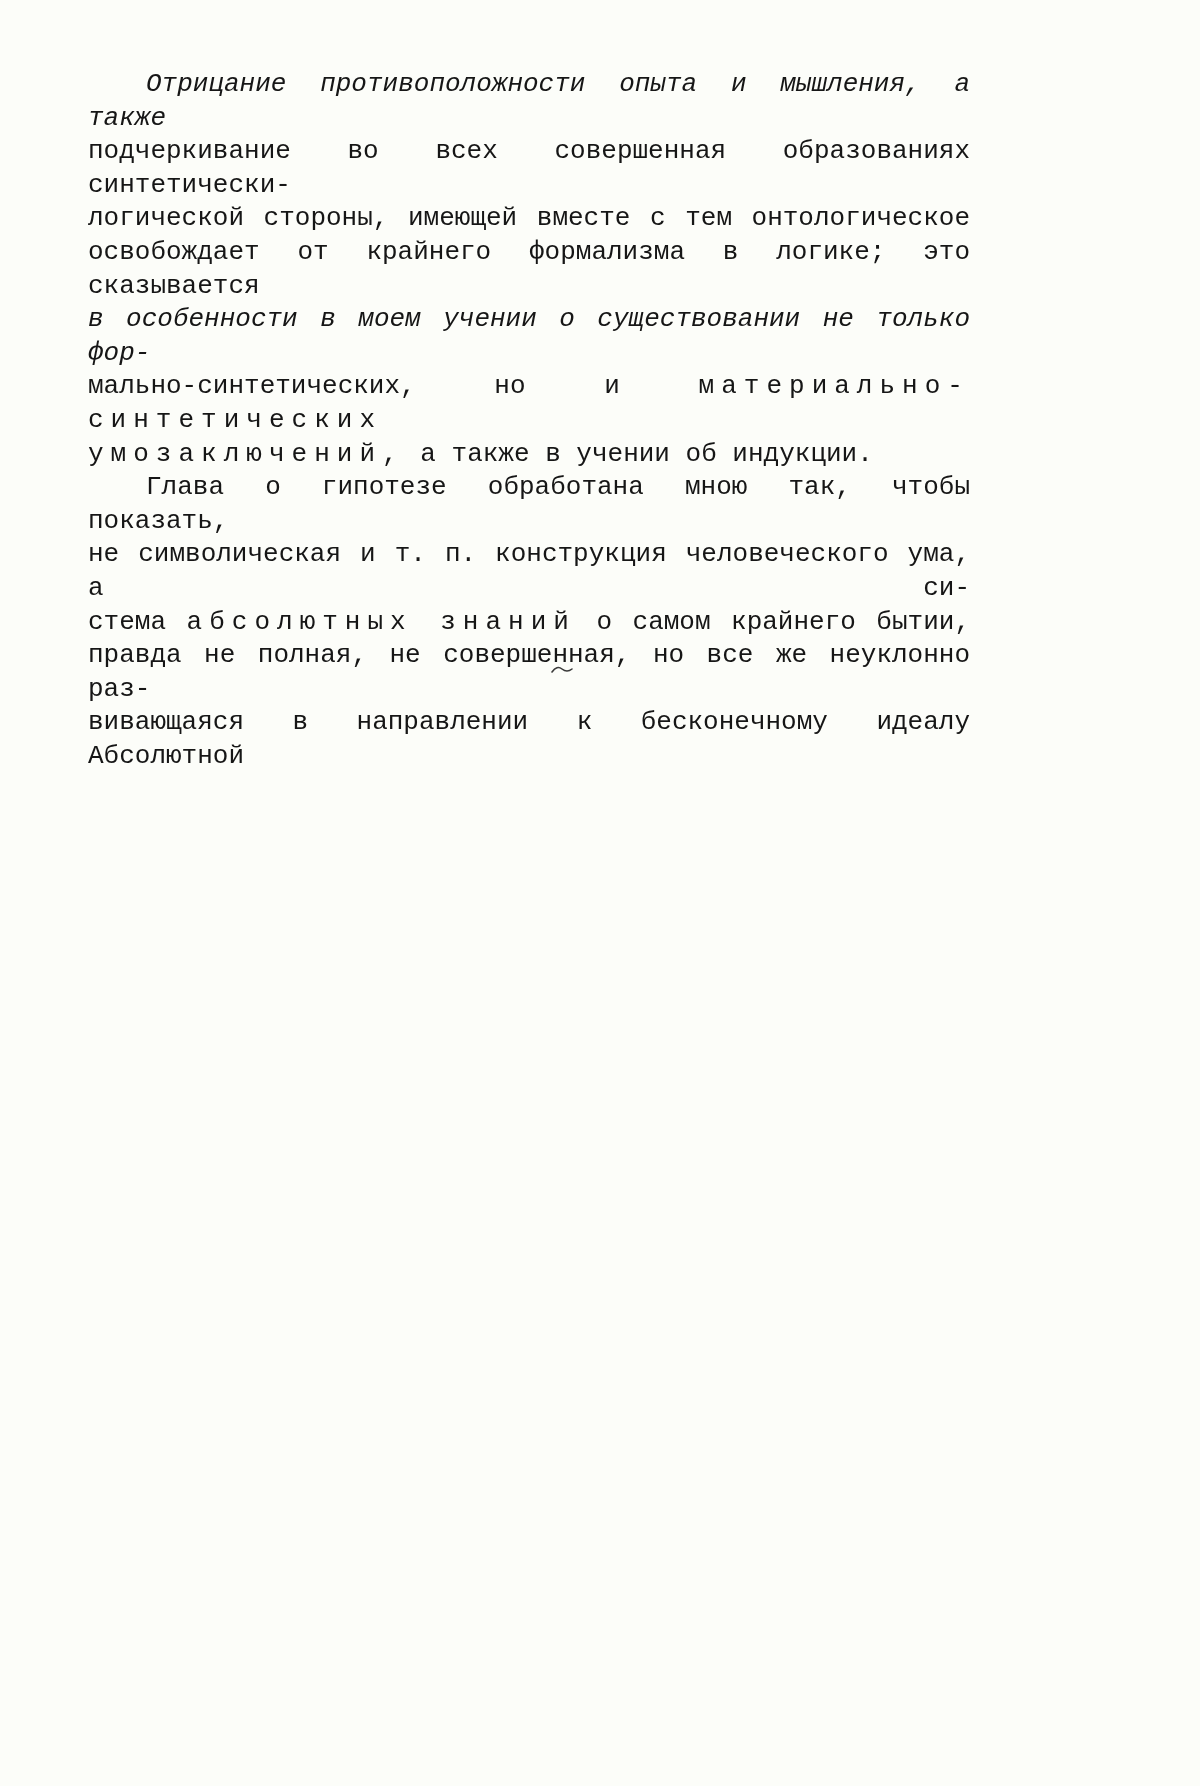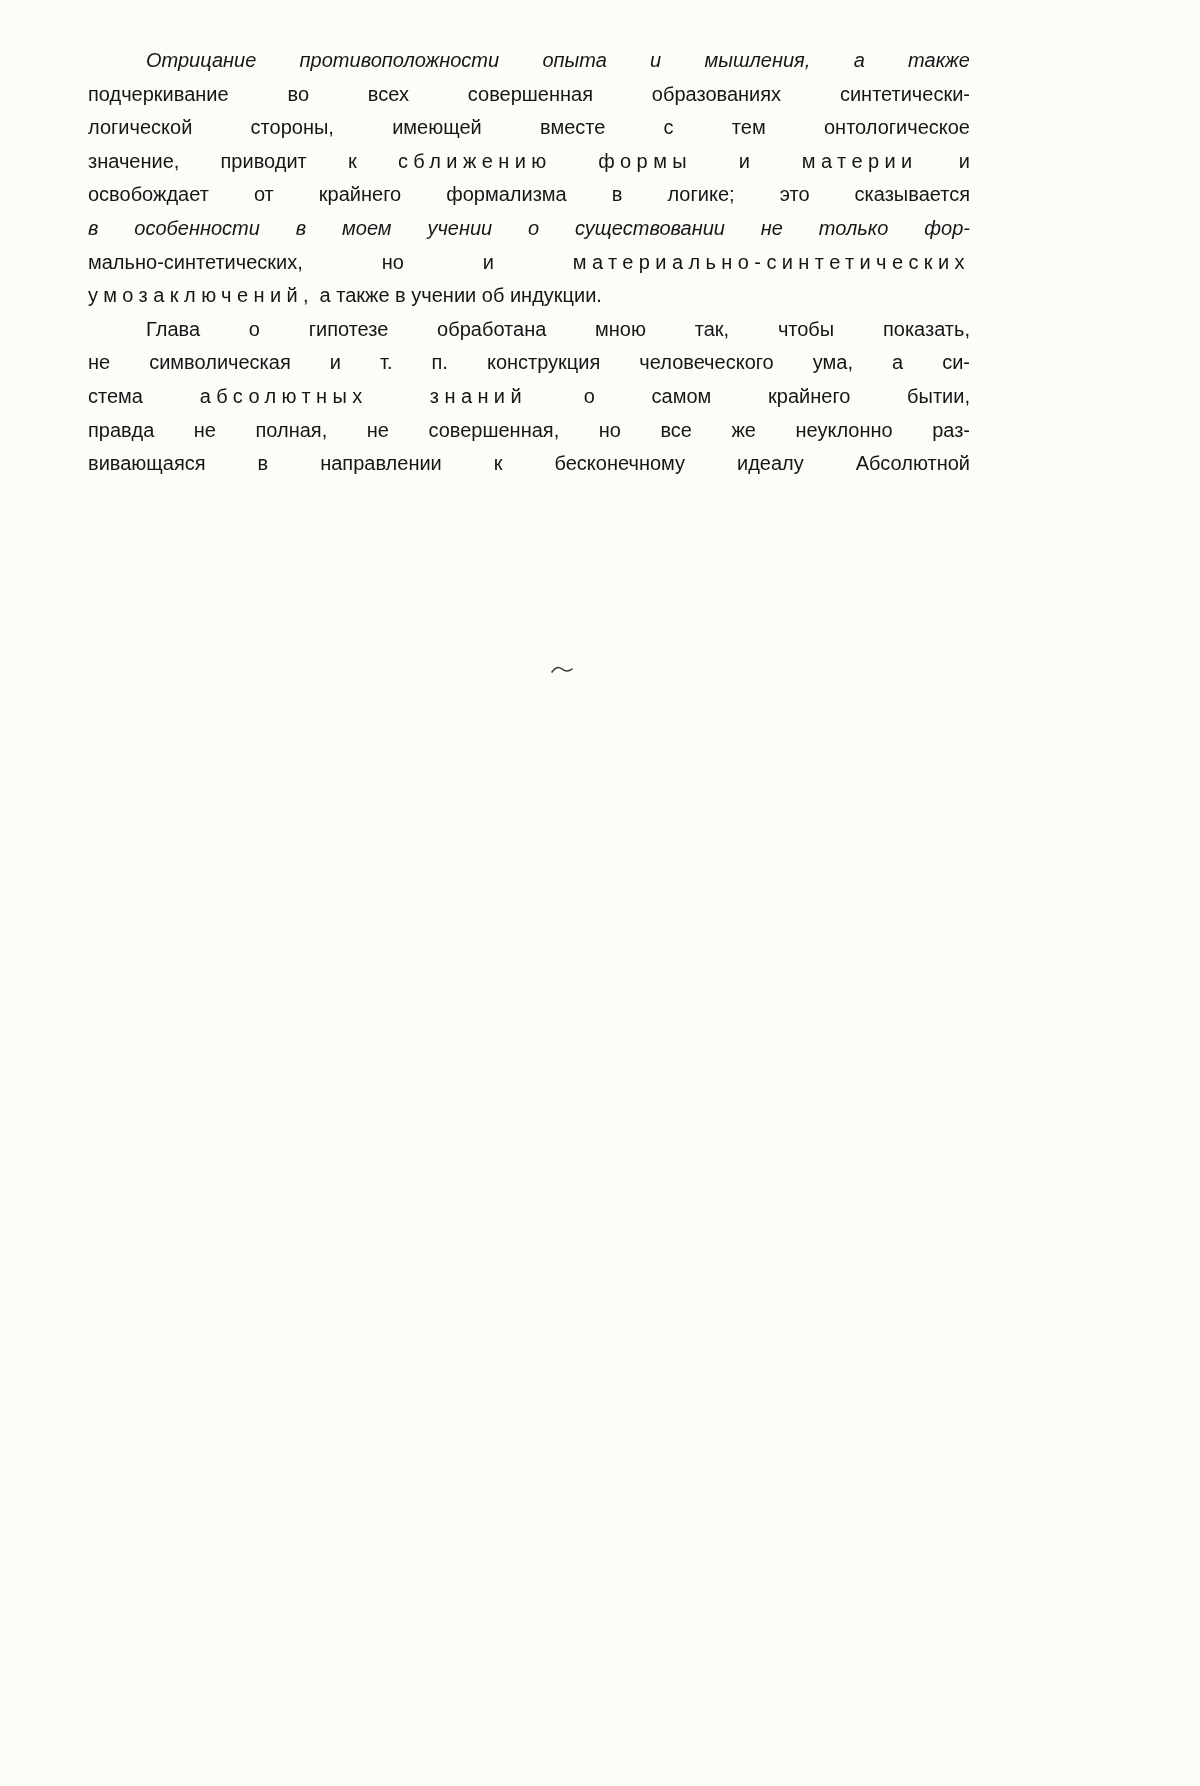--- a/index.html
+++ b/index.html
@@ -13,24 +13,24 @@
     overflow: hidden;
     background: #fcfdf9;
   }
   .scan-page {
     position: absolute;
     inset: 0;
   }
   .text-block {
     position: absolute;
     left: 88px;
-    top: 44px;
+    top: 68px;
     width: 882px;
-    font-family: Liberation Sans, sans-serif;
-    font-size: 20px;
+    font-family: Liberation Mono, monospace;
+    font-size: 26px;
     line-height: 33.6px;
     color: #161616;
     -webkit-font-smoothing: antialiased;
   }
   .paragraph { margin: 0; }
   .line {
     text-align: justify;
     text-align-last: justify;
   }
   .line.indent { text-indent: 58px; }
@@ -64,21 +64,20 @@
 </head>
 <body style="background: rgb(252, 253, 249);">
 
 <div class="scan-page">
 
   <div class="text-block" style="color: rgb(22, 22, 22);">
       <div class="paragraph">
         <div class="line indent"><span class="seg-italic">Отрицание противоположности опыта и мышления, а также</span></div>
         <div class="line"><span class="seg-normal">подчеркивание во всех совершенная образованиях синтетически-</span></div>
         <div class="line"><span class="seg-normal">логической стороны, имеющей вместе с тем онтологическое</span></div>
-        <div class="line"><span class="seg-normal">значение, приводит к </span><span class="seg-spaced">сближению формы и материи</span><span class="seg-normal"> и</span></div>
         <div class="line"><span class="seg-normal">освобождает от крайнего формализма в логике; это сказывается</span></div>
         <div class="line"><span class="seg-italic">в особенности в моем учении о существовании не только фор-</span></div>
         <div class="line"><span class="seg-normal">мально-синтетических, но и </span><span class="seg-spaced">материально-синтетических</span></div>
         <div class="line last"><span class="seg-spaced">умозаключений,</span><span class="seg-normal"> а также в учении об индукции.</span></div>
       </div>
       <div class="paragraph">
         <div class="line indent"><span class="seg-normal">Глава о гипотезе обработана мною так, чтобы показать,</span></div>
         <div class="line"><span class="seg-normal">не символическая и т. п. конструкция человеческого ума, а си-</span></div>
         <div class="line"><span class="seg-normal">стема </span><span class="seg-spaced">абсолютных знаний</span><span class="seg-normal"> о самом крайнего бытии,</span></div>
         <div class="line"><span class="seg-normal">правда не полная, не совершенная, но все же неуклонно раз-</span></div>

